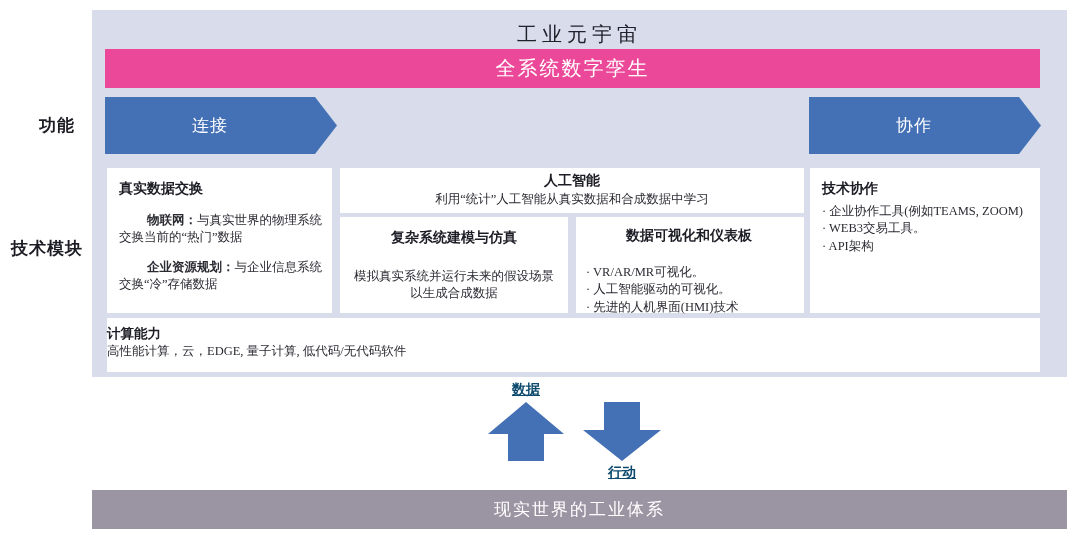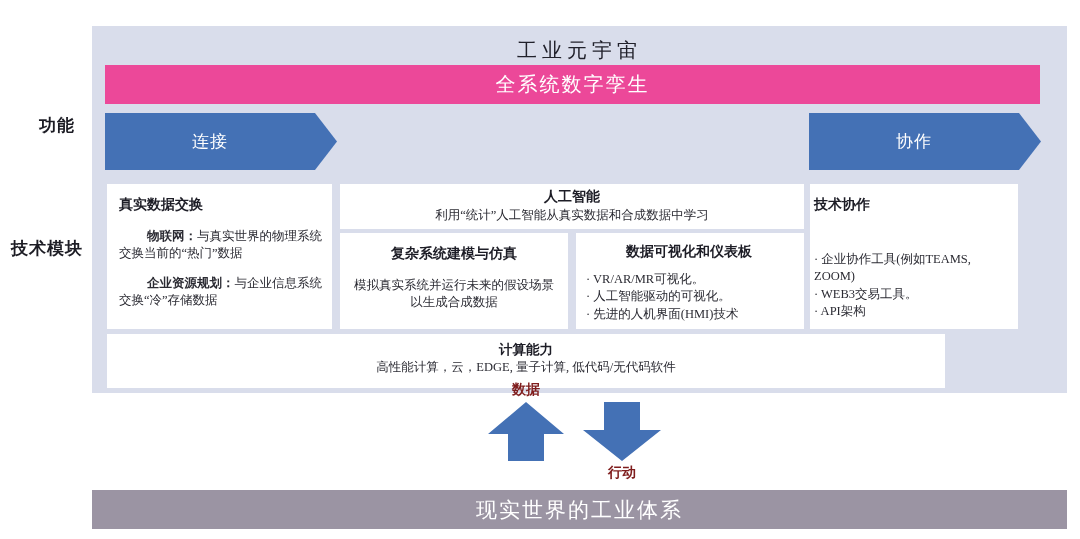--- a/index.html
+++ b/index.html
@@ -5,21 +5,21 @@
   * { margin:0; padding:0; box-sizing:border-box; }
   html,body { width:1080px; height:539px; }
   body {
     position:relative;
     background:#ffffff;
     font-family:"Liberation Serif","DejaVu Serif",serif;
     color:#26262e;
     overflow:hidden;
   }
   .panel {
-    position:absolute; left:92px; top:26px; width:975px; height:367px;
+    position:absolute; left:92px; top:10px; width:975px; height:367px;
     background:#d9ddeb;
   }
   .panel-title {
     position:absolute; top:11px; left:0; width:100%;
     text-align:center; font-size:20px; letter-spacing:5px; color:#21212b;
   }
   .magenta-bar {
     position:absolute; left:13px; top:39px; width:935px; height:39px;
     background:#ec4899; color:#ffffff; font-size:20px; letter-spacing:2px;
     display:flex; align-items:center; justify-content:center;
@@ -42,42 +42,42 @@
   }
   .row-label-functions { left:28px; top:114px; width:58px; }
   .row-label-tech { left:6px; top:237px; width:82px; }
   .box { position:absolute; background:#ffffff; color:#2b2b33; font-size:12.5px; line-height:1.35; }
   .box .box-title { font-size:14px; font-weight:bold; color:#1d1d26; }
   .box-real-data { left:15px; top:158px; width:225px; height:145px; padding:12px 10px 0 12px; }
   .box-real-data p { margin-top:13px; }
   .box-real-data b { font-weight:bold;padding-left:28px; }
   .box-ai { left:248px; top:158px; width:464px; height:45px; text-align:center; padding-top:4px; }
   .box-sim { left:248px; top:207px; width:228px; height:96px; text-align:center; padding:12px 10px 8px 10px; }
-  .box-sim .box-body { margin-top:14px;font-family:Liberation Mono, monospace; }
+  .box-sim .box-body { margin-top:20px; }
   .box-viz { left:484px; top:207px; width:228px; height:96px; padding:10px 12px 0 10px; }
   .box-viz .box-title { text-align:center; }
-  .box-viz .bullets { margin-top:9px; }
-  .box-collab { left:718px; top:158px; width:208px; height:145px; padding:12px 6px 0 4px; }
-  .box-collab .bullets { margin-top:36px; }
+  .box-viz .bullets { margin-top:18px; }
+  .box-collab { left:718px; top:158px; width:230px; height:145px; padding:12px 6px 0 12px; }
+  .box-collab .bullets { margin-top:4px; }
   .bullets div { line-height:1.4; }
-  .box-compute { left:15px; top:308px; width:838px; height:54px; text-align:center; padding-top:7px; }
+  .box-compute { left:15px; top:308px; width:933px; height:54px; padding-top:7px; }
   .box-compute .box-title { font-size:13.5px; }
   .flow-label {
-    position:absolute; text-align:center; font-size:14px; font-weight:600; color:#7f1d1d;
+    position:absolute; text-align:center; font-size:14px; font-weight:600; color:#0c4a6e;text-decoration:underline;
   }
   .flow-label-data { left:488px; top:381px; width:76px; }
   .flow-label-action { left:583px; top:464px; width:78px; }
   .flow-arrow { position:absolute; }
   .flow-arrow svg { display:block; }
   .flow-arrow polygon { fill:#4471b5; }
   .flow-arrow-up { left:488px; top:402px; }
   .flow-arrow-down { left:583px; top:402px; }
   .gray-bar {
     position:absolute; left:92px; top:490px; width:975px; height:39px;
-    background:#9b94a3; color:#ffffff; font-size:21px; letter-spacing:2px;
+    background:#9b94a3; color:#ffffff; font-size:17px; letter-spacing:2px;
     display:flex; align-items:center; justify-content:center;
   }
 </style>
 </head>
 <body>
 
 <div class="panel">
   <div class="panel-title">工业元宇宙</div>
   <div class="magenta-bar">
     <span>全系统数字孪生</span>

